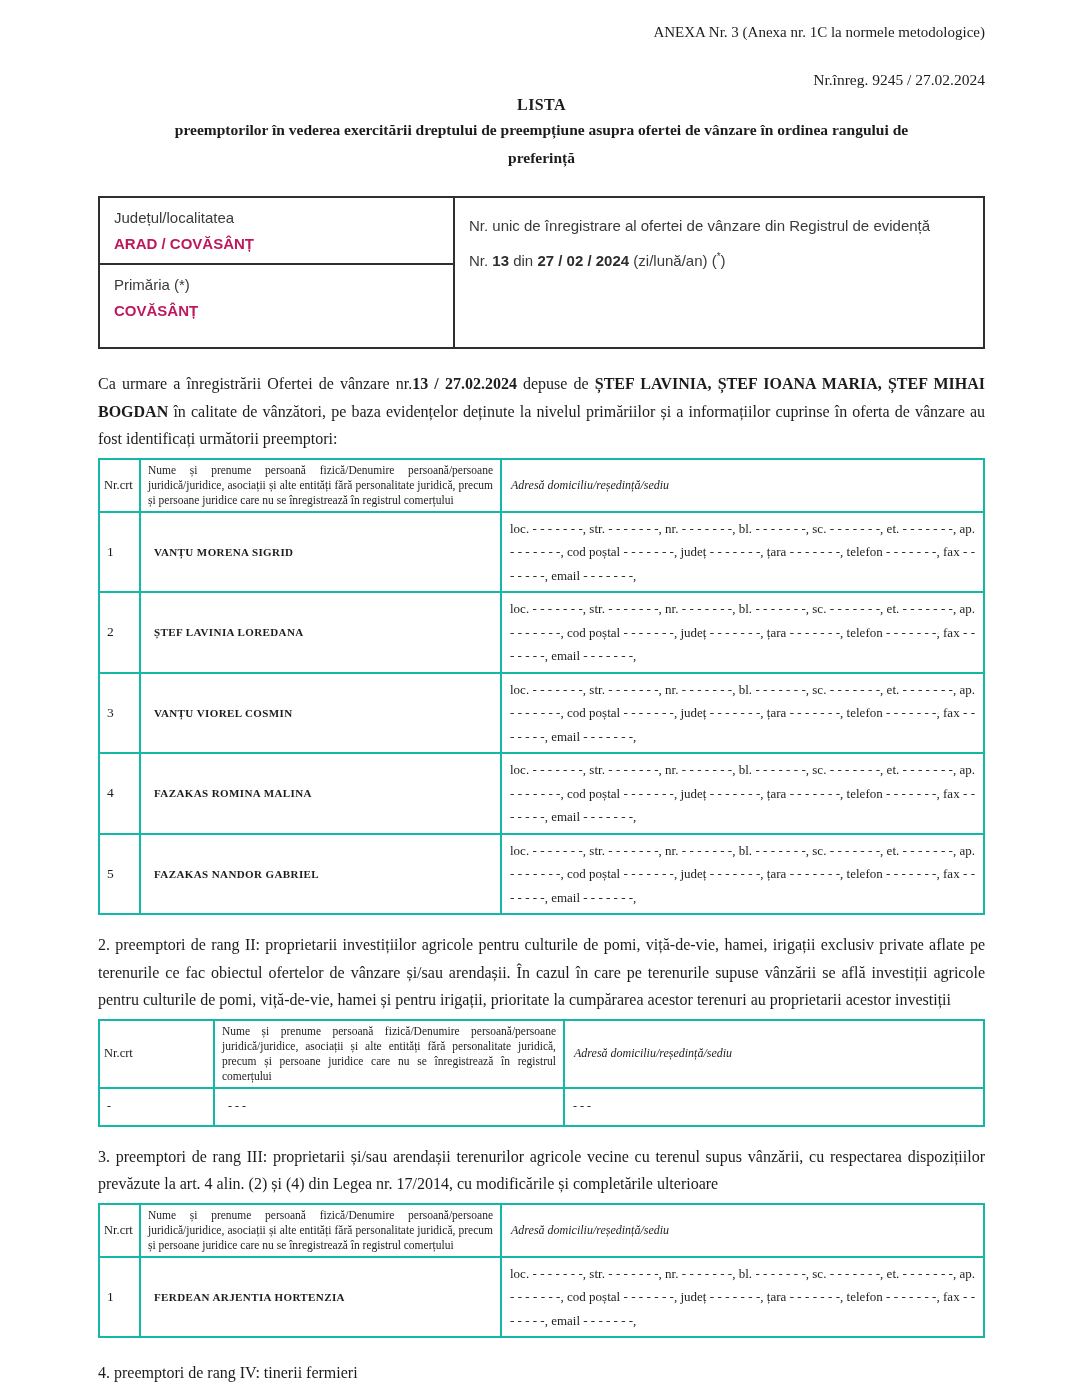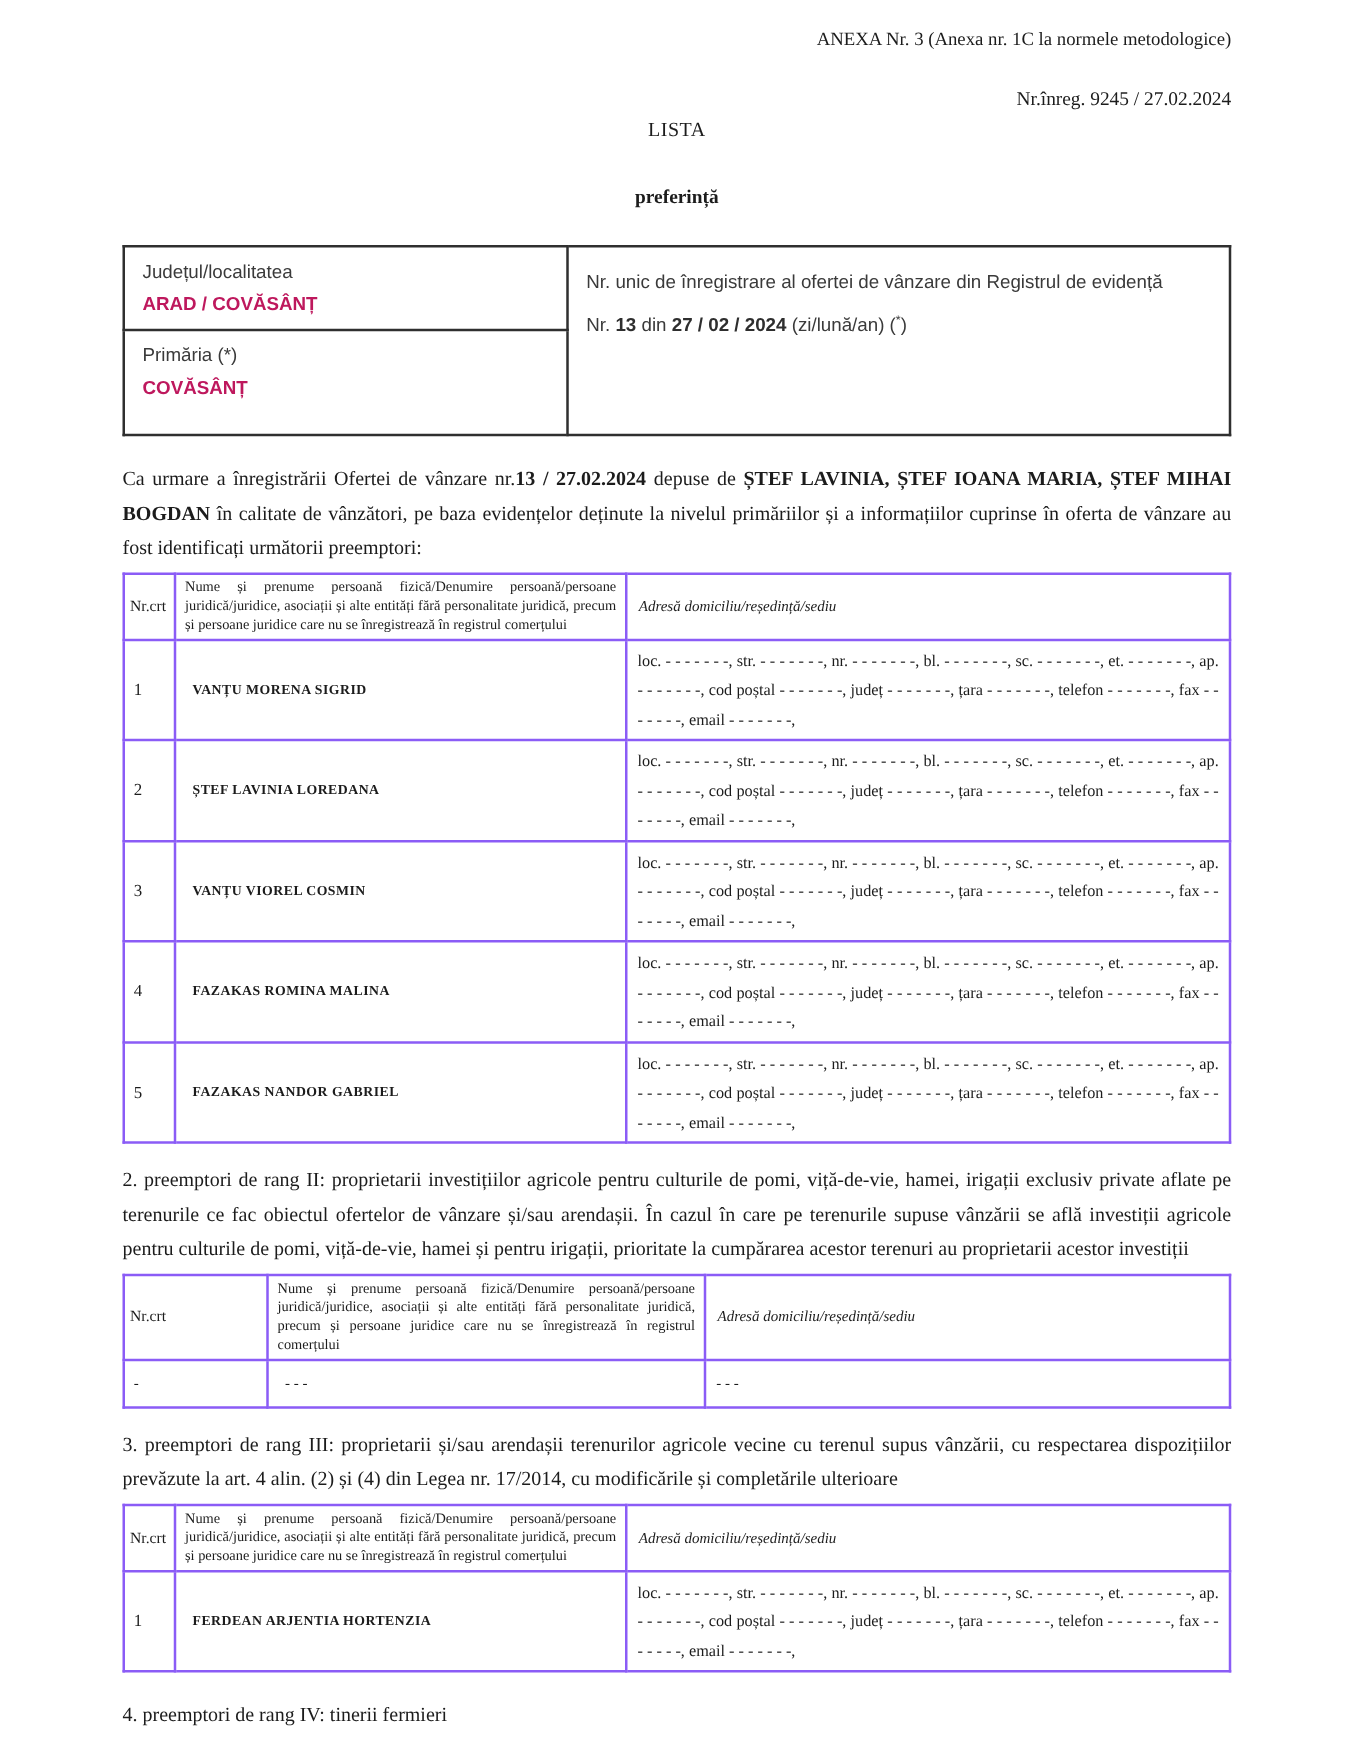--- a/index.html
+++ b/index.html
@@ -6,21 +6,21 @@
   html,body { background:#ffffff; }
   .page {
     width:1082px; height:1400px; background:#ffffff; color:#1c1c1c;
     font-family:"Liberation Serif", serif; overflow:hidden; position:relative;
   }
   .content { margin-left:98px; width:887px; }
 
   
   .anexa-line { padding-top:24px; text-align:right; font-size:15px; }
   .reg-line   { margin-top:30px; text-align:right; font-size:15.5px; }
-  .doc-title  { margin-top:7px; text-align:center; font-weight:normal; font-size:16px; letter-spacing:0.4px; }
+  .doc-title  { margin-top:7px; text-align:center; font-weight:bold; font-size:16px; letter-spacing:0.4px; }
   .doc-subtitle { margin-top:2px; text-align:center; font-weight:bold; font-size:15.5px; line-height:28px; }
 
   
   table { border-collapse:collapse; }
   .info-table { margin-top:24px; width:887px; font-family:"Liberation Sans", sans-serif; color:#3a3a3a; }
   .info-table td { border:2px solid #2f2f2f; vertical-align:top; }
   .info-table .cell-label { width:355px; padding:11px 14px; font-size:15px; }
   .info-table .cell-label .lbl { display:block; margin-bottom:9px; }
   .info-table .cell-label .val { display:block; font-weight:bold; color:#be185d; }
   .info-row-1 td { height:60px; }
@@ -31,21 +31,21 @@
 
   
   .para { font-size:16px; line-height:27.5px; text-align:justify; }
   .intro { margin-top:21px; }
   .intro .b { font-weight:bold; }
   .rank-heading { text-align:justify; }
   .mt-sec { margin-top:16px; }
 
   
   .ptable { width:887px; margin-top:5px; }
-  .ptable td, .ptable th { border:2px solid #8b5cf6; vertical-align:middle; font-weight:normal; text-align:left; }
+  .ptable td, .ptable th { border:2px solid #14b8a6; vertical-align:middle; font-weight:normal; text-align:left; }
   .ptable .h-num  { font-size:12.5px; padding:2px 4px; }
   .ptable .h-name { font-size:11.5px; padding:3px 7px; text-align:justify; line-height:15px; }
   .ptable .h-addr { font-size:12px; padding:3px 9px;font-style:italic; }
   .ptable .c-num  { font-size:13.5px; padding:2px 7px; }
   .ptable .c-name { font-size:11px; font-weight:bold; letter-spacing:0.4px; padding:2px 13px; }
   .ptable .c-addr { font-size:13px; padding:4px 8px; text-align:justify; line-height:23.5px; }
   .t-rank1 .hrow th { height:52px; }
   .t-rank1 .drow td { height:66px; }
   .t-rank2 .hrow th { height:46px; }
   .t-rank2 .drow td { height:38px; }
@@ -56,21 +56,21 @@
 </head>
 <body>
 
 <div class="page">
   <div class="content">
 
     <div class="anexa-line">ANEXA Nr. 3 (Anexa nr. 1C la normele metodologice)</div>
     <div class="reg-line">Nr.înreg. 9245 / 27.02.2024</div>
     <div class="doc-title">LISTA</div>
     <div class="doc-subtitle">
-      <br>
+      <span>preemptorilor în vederea exercitării dreptului de preempțiune asupra ofertei de vânzare în ordinea rangului de</span><br>
       <span>preferință</span>
     </div>
 
     <table class="info-table">
       <tbody>
           <tr class="info-row-1">
         <td class="cell-label">
           <span class="lbl">Județul/localitatea</span>
           <span class="val">ARAD / COVĂSÂNȚ</span>
         </td>

